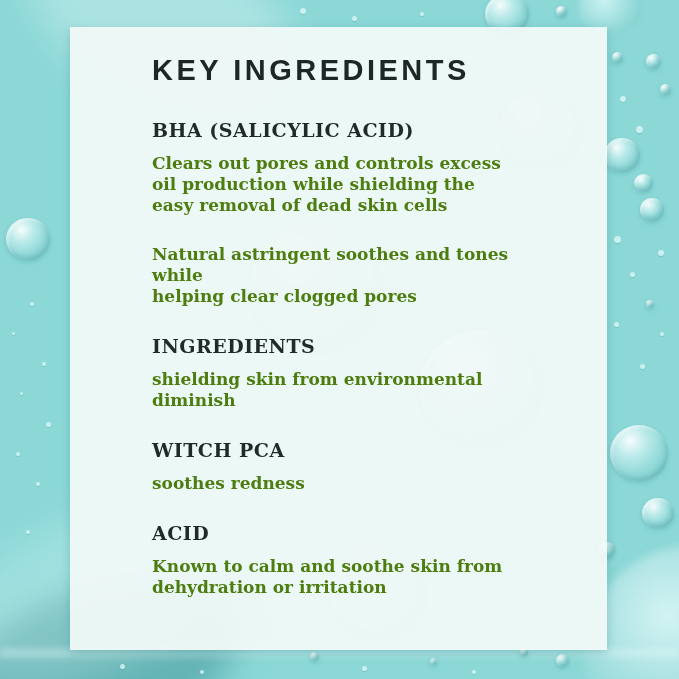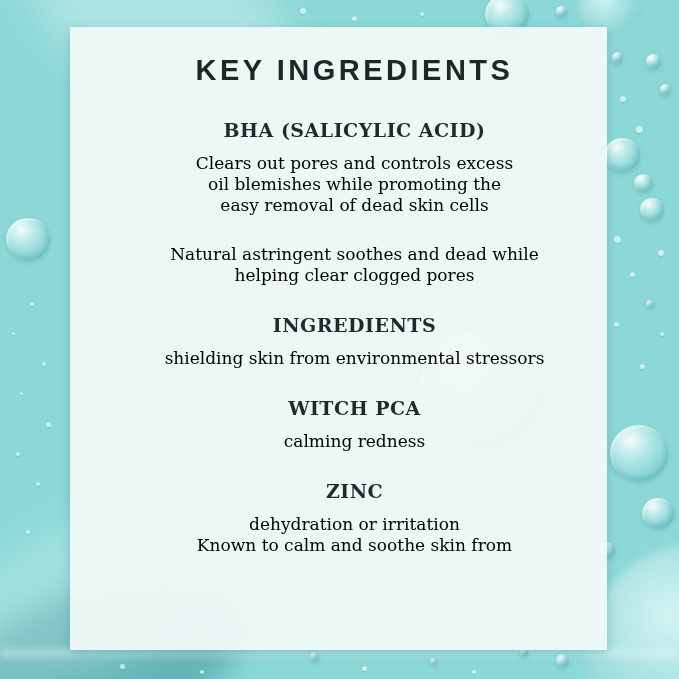--- a/index.html
+++ b/index.html
@@ -2,21 +2,21 @@
 <html><head>
 <meta charset="utf-8">
 <style>
   html,body { margin:0; padding:0; }
   body {
     width:679px; height:679px; overflow:hidden;
     font-family:"Liberation Sans", sans-serif;
   }
   .scene {
     position:relative; width:679px; height:679px;
-    background:#8bd8d7; overflow:hidden;text-align:center;
+    background:#8bd8d7; overflow:hidden;
   }
   
   .blob { position:absolute; border-radius:50%; pointer-events:none; }
   .streak-topleft {
     left:10px; top:-70px; width:300px; height:170px;
     background:rgba(255,255,255,0.28); filter:blur(18px);
     transform:rotate(32deg);
   }
   .shadow-bottomleft {
     left:-90px; top:596px; width:340px; height:170px;
@@ -71,22 +71,22 @@
   }
   .ingredient { margin:12px 0 28px 0; }
   .ingredient-name {
     margin:0 0 12px 0;
     font-family:"DejaVu Serif", serif;
     font-size:19px; font-weight:700; letter-spacing:0.5px;
     color:#1f2a29; line-height:22px;
   }
   .ingredient-desc {
     font-family:"DejaVu Serif", serif;
-    font-size:17px; font-weight:400;
-    color:#000000; line-height:21px;
+    font-size:17px; font-weight:700;
+    color:#4d7c0f; line-height:21px;
   }
 </style>
 </head>
 <body>
 
 <div class="scene">
 
   <div class="blob streak-topleft"></div>
   <div class="blob shadow-bottomleft"></div>
   <div class="blob light-bottomleft"></div>
@@ -140,48 +140,48 @@
   <div class="drop" style="left:500px;top:90px;width:80px;height:78px;opacity:.5;"></div>
   <div class="drop" style="left:330px;top:545px;width:95px;height:92px;opacity:.45;"></div>
 
   <div class="card">
     <h1 class="card-title">KEY INGREDIENTS</h1>
 
     <div class="ingredient">
       <h2 class="ingredient-name">BHA (SALICYLIC ACID)</h2>
       <div class="ingredient-desc">
         <div>Clears out pores and controls excess</div>
-        <div>oil blemishes while promoting the</div>
+        <div>oil production while shielding the</div>
         <div>easy removal of dead skin cells</div>
       </div>
     </div>
 
     <div class="ingredient">
       <div class="ingredient-desc">
-        <div>Natural astringent soothes and dead while</div>
+        <div>Natural astringent soothes and tones while</div>
         <div>helping clear clogged pores</div>
       </div>
     </div>
 
     <div class="ingredient">
       <h2 class="ingredient-name">INGREDIENTS</h2>
       <div class="ingredient-desc">
-        <div>shielding skin from environmental stressors</div>
+        <div>shielding skin from environmental diminish</div>
       </div>
     </div>
 
     <div class="ingredient">
       <h2 class="ingredient-name">WITCH PCA</h2>
       <div class="ingredient-desc">
-        <div>calming redness</div>
+        <div>soothes redness</div>
       </div>
     </div>
 
     <div class="ingredient">
-      <h2 class="ingredient-name">ZINC</h2>
+      <h2 class="ingredient-name">ACID</h2>
       <div class="ingredient-desc">
+        <div>Known to calm and soothe skin from</div>
         <div>dehydration or irritation</div>
-        <div>Known to calm and soothe skin from</div>
       </div>
     </div>
   </div>
 
 </div>
 
 </body></html>

